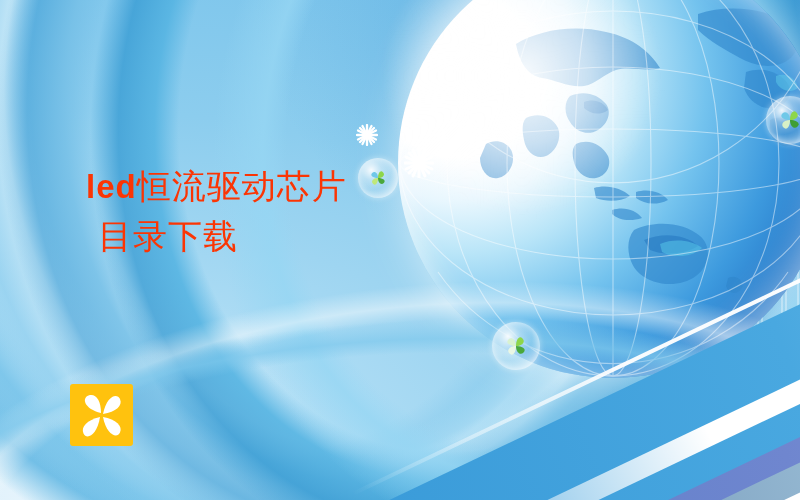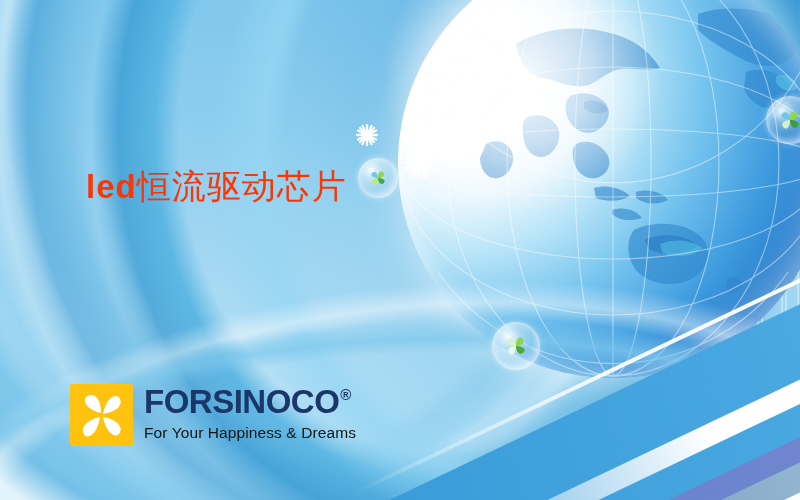--- a/index.html
+++ b/index.html
@@ -321,35 +321,29 @@
           <path d="M12 12 C12 6 8 3 5 6 C2 9 6 12 12 12 Z" fill="#6fc8e8"></path>
          <path d="M12 12 C18 12 21 8 18 5 C15 2 12 6 12 12 Z" fill="#8ed64a"></path>
          <path d="M12 12 C12 18 16 21 19 18 C22 15 18 12 12 12 Z" fill="#3f9e35"></path>
          <path d="M12 12 C6 12 3 16 6 19 C9 22 12 18 12 12 Z" fill="#d7f0c6"></path>
         </g>
     </svg>
   </div>
 
   <div id="headline">
     <div class="hl" id="hl1"><span class="lat">led</span><span>恒流驱动芯片</span></div>
+    <div class="hl" id="hl2">目录下载</div>
   </div>
 
   <div id="logo">
     <div id="logo-mark">
       <svg width="63" height="62" viewBox="0 0 63 62">
         <g fill="#ffffff">
           <path d="M31 29 C31 16 25.5 9 18.5 11.5 C11.5 14 14 25 31 29 Z"></path>
           <path d="M33 30 C46 28 53 21.5 50 15 C47 8.5 36.5 12 33 30 Z"></path>
           <path d="M33 33 C46 35.5 53 42 50 48.5 C47 55 36.5 51 33 33 Z"></path>
           <path d="M30 33 C17 36 10.5 43 13.5 49.5 C16.5 56 27 52 30 33 Z"></path>
         </g>
       </svg>
     </div>
-    <div id="logo-text">
-      <div id="brand">
-          <span>FORSINOCO</span>
-          <span id="brand-reg">®</span>
-        </div>
-      <div id="tagline">For Your Happiness &amp; Dreams</div>
-    </div>
   </div>
 
 </div>
 
 </body></html>

